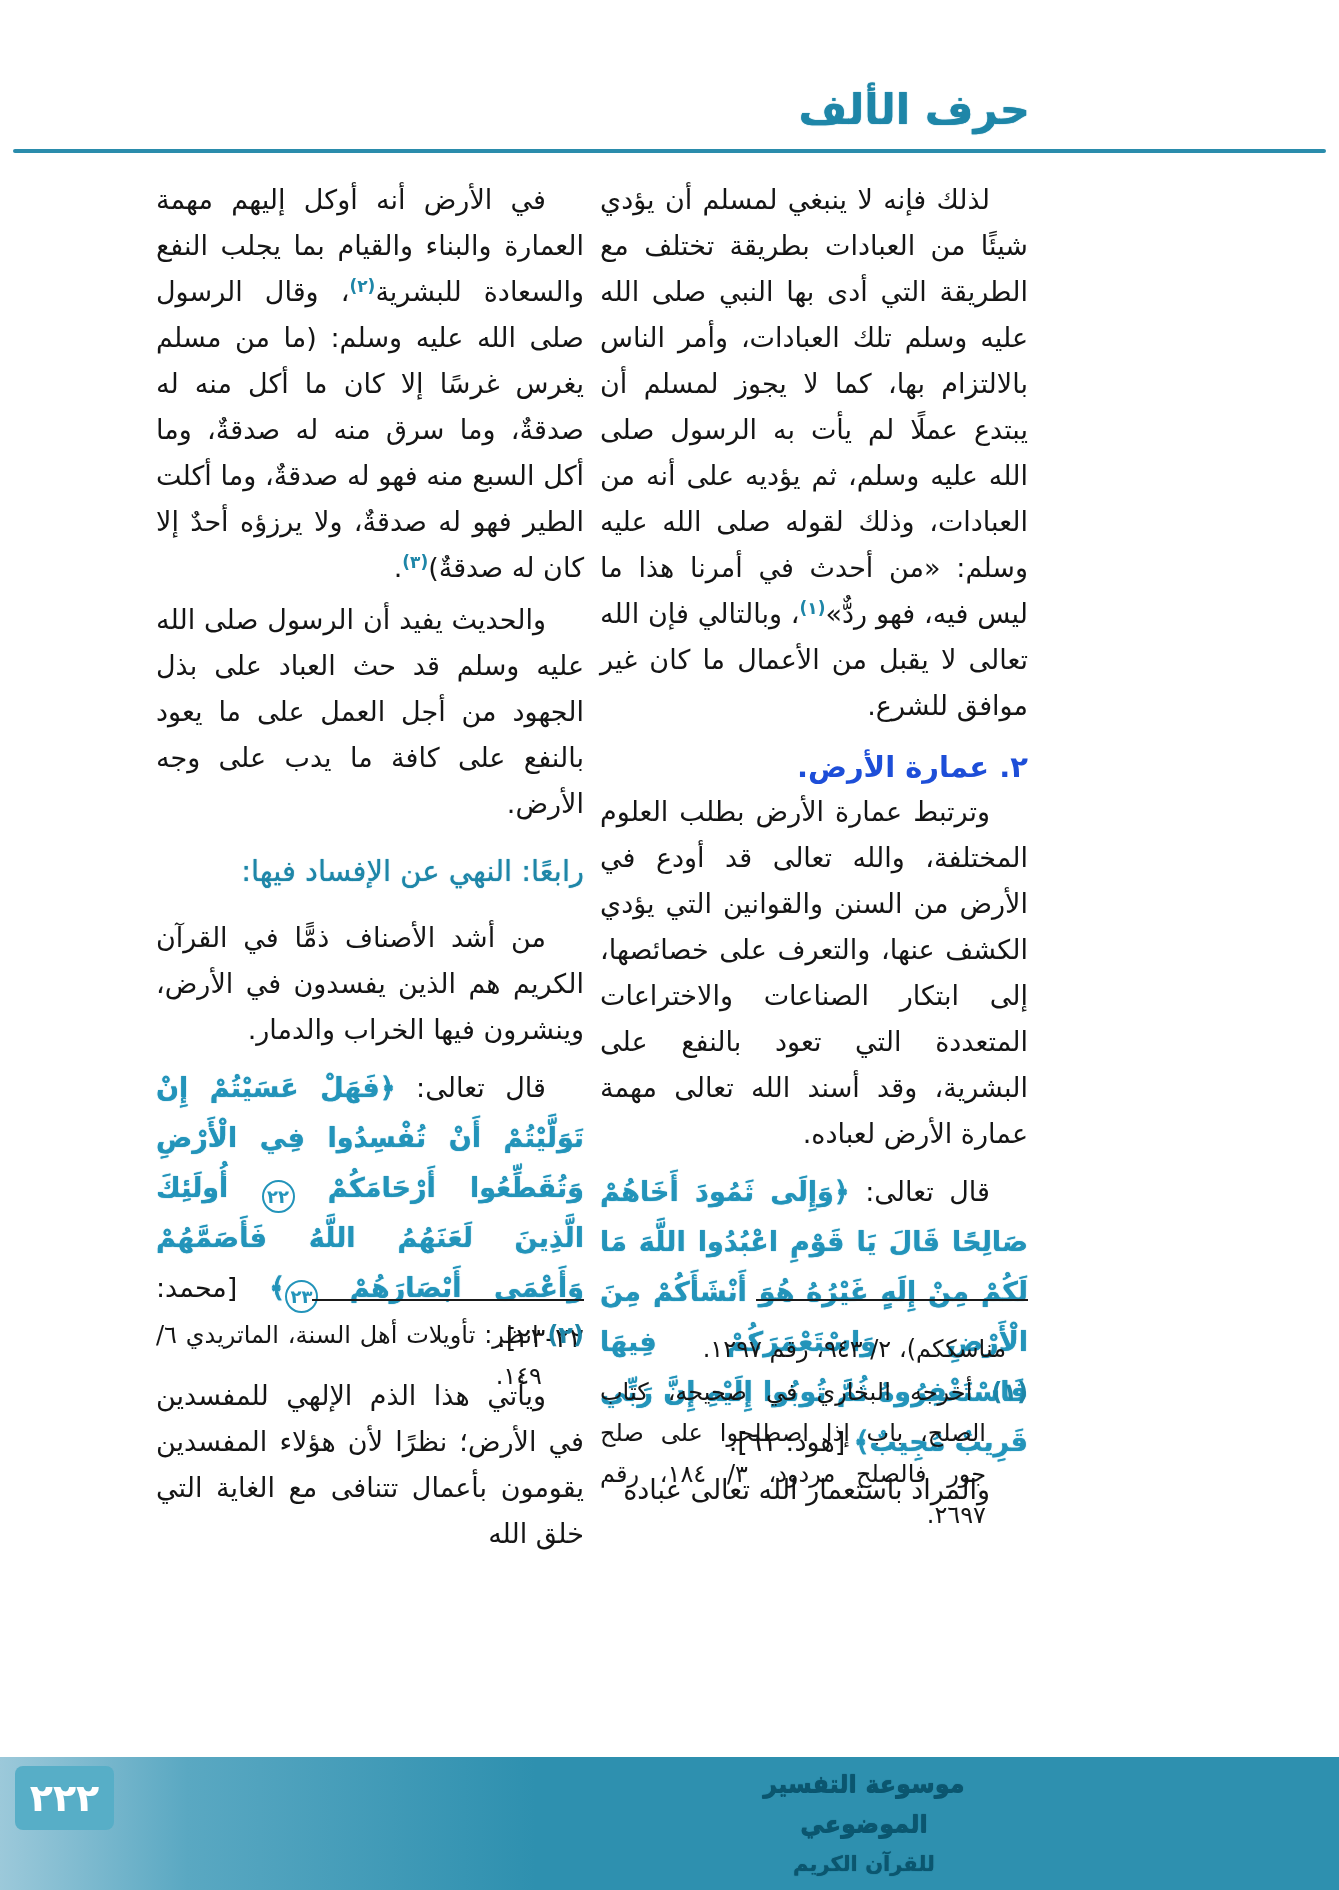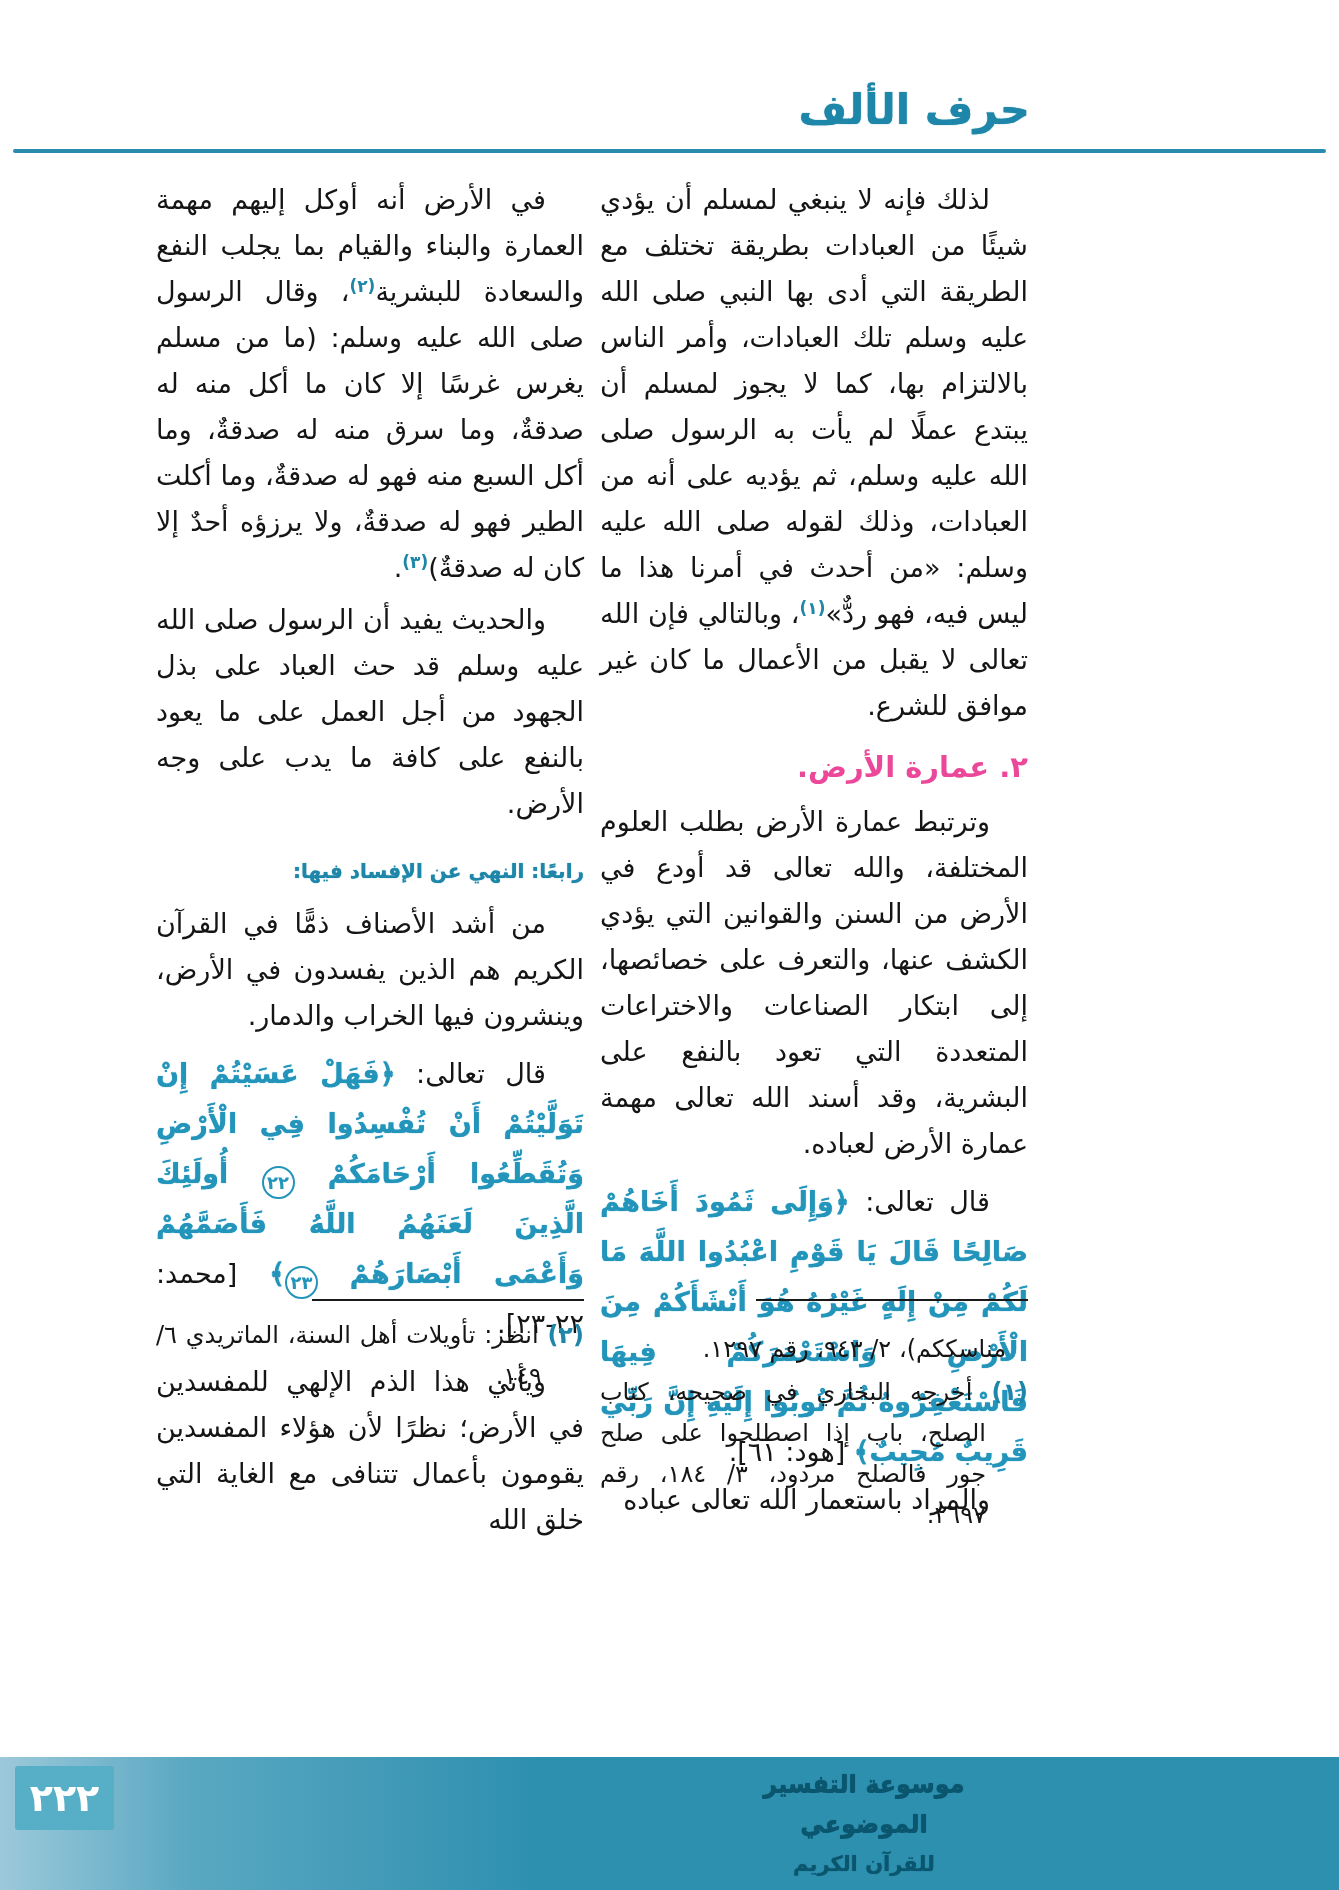--- a/index.html
+++ b/index.html
@@ -43,26 +43,26 @@
   }
   .col{position:relative;width:428px;flex:0 0 428px;}
 
   .body-p{
     font-size:27px;line-height:46px;text-align:justify;color:#151515;
   }
   .indent{text-indent:38px;}
   .bold{font-weight:normal;}
 
   .num-heading{
-    font-size:29px;font-weight:bold;color:#ec4899;
-    margin:16px 0 10px;line-height:44px;
+    font-size:29px;font-weight:bold;color:#1d4ed8;
+    margin:16px 0 0;line-height:44px;
   }
   .teal-heading{
-    font-size:20px;font-weight:bold;color:var(--accent);
-    margin:22px 0 8px;line-height:44px;
+    font-size:29px;font-weight:normal;color:var(--accent);
+    margin:22px 0 22px;line-height:44px;
     text-shadow:0 0 1px var(--accent);
   }
 
   .quran-p{line-height:50px;margin-top:10px;}
   .quran{
     color:var(--quran);font-weight:bold;
     text-shadow:0 0 1px var(--quran);
   }
   .q-ref{color:#151515;font-weight:normal;}
   .marker{
@@ -106,21 +106,21 @@
     font-size:24px;font-weight:bold;line-height:40px;
     text-shadow:0 0 1px var(--logo),0 1px 0 var(--logo);
     letter-spacing:-1px;
   }
   .logo-line2{
     font-size:21px;font-weight:bold;line-height:24px;margin-top:8px;
     text-shadow:0 0 1px var(--logo);
   }
   .page-number-box{
     position:absolute;top:9px;left:15px;width:99px;height:64px;
-    background:var(--page_badge);border-radius:3px;
+    background:var(--page_badge);border-radius:8px;
     display:flex;align-items:center;justify-content:center;
     color:#ffffff;font-size:38px;font-weight:bold;
   }
 </style>
 </head>
 <body>
 
 <div class="page">
 
   <div class="chapter-title">حرف الألف</div>

